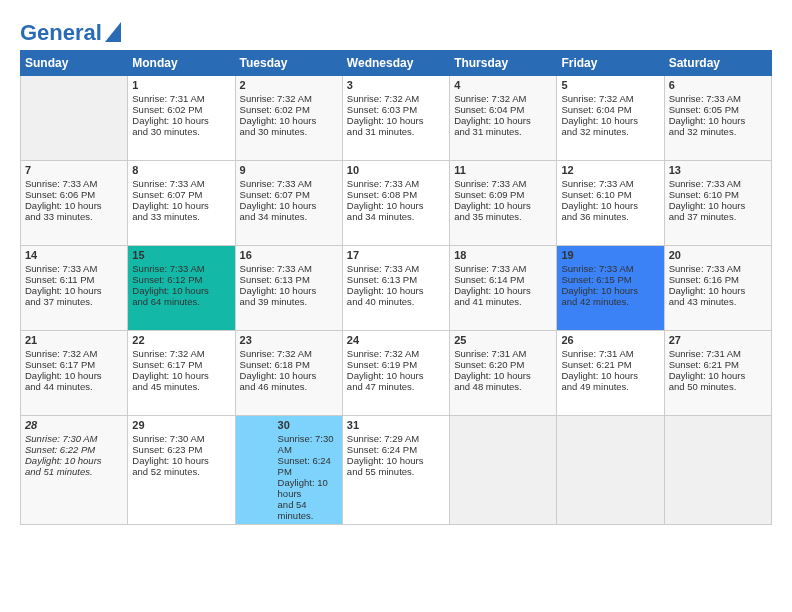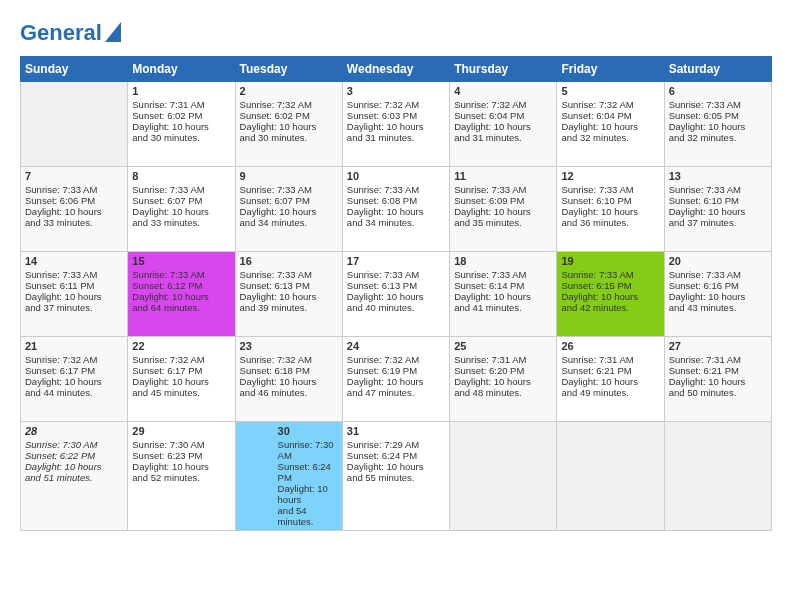--- a/index.html
+++ b/index.html
@@ -7,21 +7,21 @@
       font-family: Arial, sans-serif;
       background: #fff;
       width: 792px;
       min-height: 612px;
       padding: 20px;
     }
     .header {
       display: flex;
       justify-content: space-between;
       align-items: flex-start;
-      margin-bottom: 10px;
+      margin-bottom: 4px;
     }
     .logo {
       display: flex;
       align-items: center;
     }
     .logo-text {
       font-size: 22px;
       font-weight: bold;
       color: #333;
       line-height: 1.1;
@@ -218,21 +218,21 @@
         </td>
       </tr>
       <tr>
         <td style="background: rgb(248, 248, 248);">
           <span class="day-num">14</span>
           <div>Sunrise: 7:33 AM</div>
           <div>Sunset: 6:11 PM</div>
           <div>Daylight: 10 hours</div>
           <div>and 37 minutes.</div>
         </td>
-        <td style="background: #d946ef;">
+        <td style="background: #14b8a6;">
           <span class="day-num">15</span>
           <div>Sunrise: 7:33 AM</div>
           <div>Sunset: 6:12 PM</div>
           <div>Daylight: 10 hours</div>
           <div>and 64 minutes.</div>
         </td>
         <td style="background: rgb(248, 248, 248);">
           <span class="day-num">16</span>
           <div>Sunrise: 7:33 AM</div>
           <div>Sunset: 6:13 PM</div>
@@ -246,21 +246,21 @@
           <div>Daylight: 10 hours</div>
           <div>and 40 minutes.</div>
         </td>
         <td style="background: rgb(248, 248, 248);">
           <span class="day-num">18</span>
           <div>Sunrise: 7:33 AM</div>
           <div>Sunset: 6:14 PM</div>
           <div>Daylight: 10 hours</div>
           <div>and 41 minutes.</div>
         </td>
-        <td style="background: #84cc16; margin-top: 28px;">
+        <td style="background: #3b82f6; margin-top: 28px;">
           <span class="day-num">19</span>
           <div>Sunrise: 7:33 AM</div>
           <div>Sunset: 6:15 PM</div>
           <div>Daylight: 10 hours</div>
           <div>and 42 minutes.</div>
         </td>
         <td style="background: rgb(248, 248, 248);">
           <span class="day-num">20</span>
           <div>Sunrise: 7:33 AM</div>
           <div>Sunset: 6:16 PM</div>

